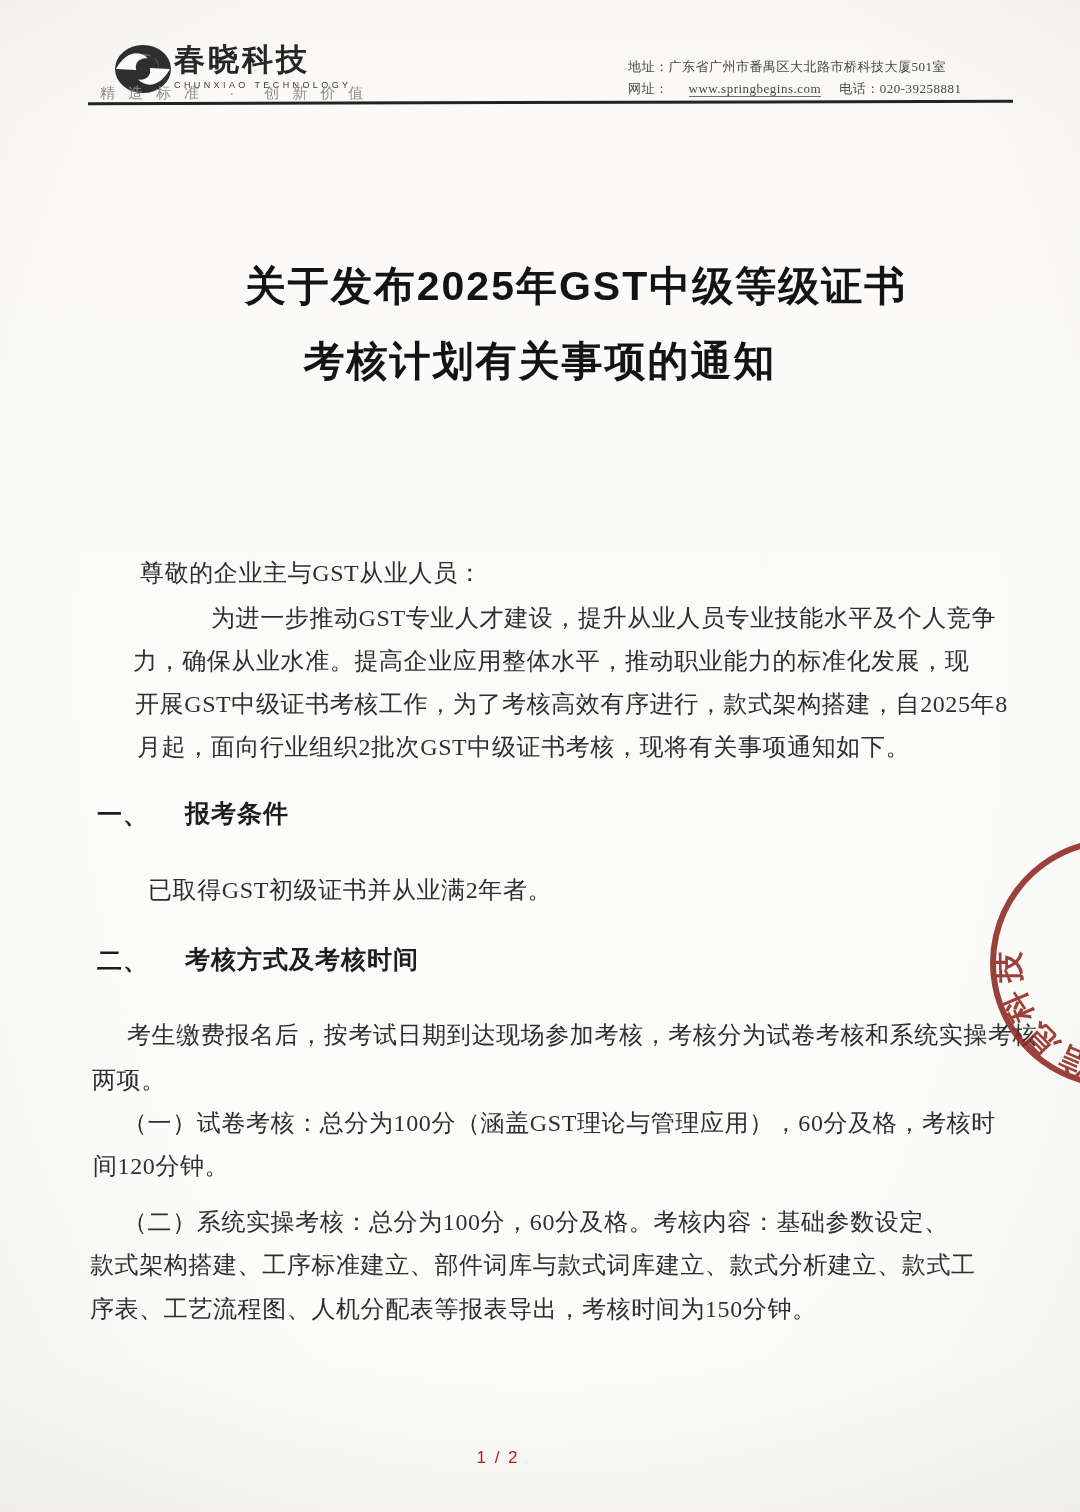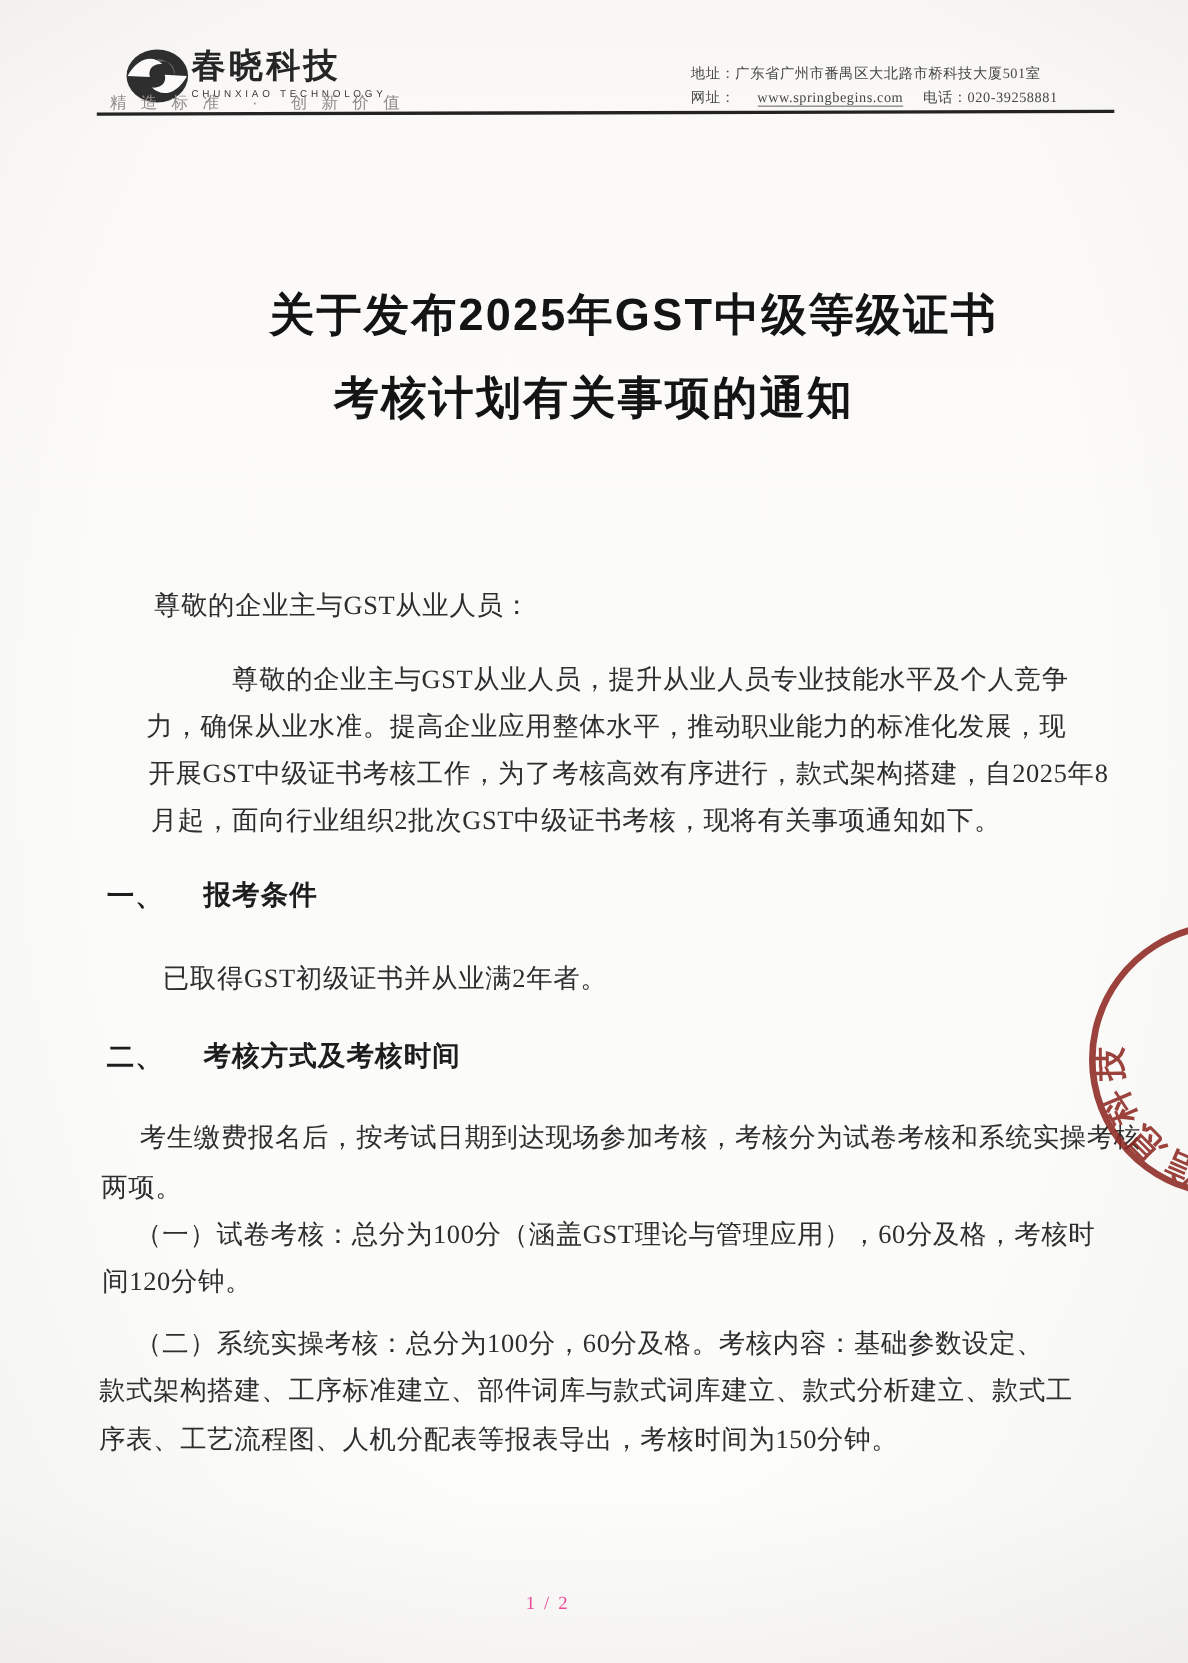--- a/index.html
+++ b/index.html
@@ -52,22 +52,22 @@
   }
   .sechead{
     position:absolute;font-family:"Liberation Sans","DejaVu Sans",sans-serif;
     font-weight:bold;font-size:25px;color:#1d1d1d;letter-spacing:1px;white-space:nowrap;
   }
   
   .stamp{position:absolute;left:965px;top:813px;width:300px;height:300px;}
   
   .page-num{
     position:absolute;left:0;top:1448px;width:996px;text-align:center;
-    font-family:Liberation Serif, serif;
-    font-size:17px;color:#ec4899;letter-spacing:2px;
+    font-family:Liberation Sans, sans-serif;
+    font-size:17px;color:#b91c1c;letter-spacing:2px;
   }
 </style>
 </head>
 <body>
 
 <div>
 
   <div class="logo-row">
     <svg class="logo-svg" viewBox="0 0 64 56">
       <ellipse cx="32" cy="28" rx="29" ry="25" fill="#2e2e2e"></ellipse>
@@ -85,23 +85,23 @@
   <div class="contact">
     <div><span>地址：</span><span>广东省广州市番禺区大北路市桥科技大厦501室</span></div>
     <div class="row2"><span>网址：</span><span class="url">www.springbegins.com</span><span class="phone-label">电话：</span><span>020-39258881</span></div>
   </div>
 
   <div class="rule"></div>
 
   <div class="doc-title" style="top:266px;padding-left:36px;">关于发布2025年GST中级等级证书</div>
   <div class="doc-title" style="top:341px;">考核计划有关事项的通知</div>
 
-  <div class="bodyline" style="left:140px;top:538px;">尊敬的企业主与GST从业人员：</div>
+  <div class="bodyline" style="left:140px;top:560px;">尊敬的企业主与GST从业人员：</div>
 
-  <div class="bodyline" style="left:211px;top:605px;">尊敬的企业主与GST从业人员，提升从业人员专业技能水平及个人竞争</div>
+  <div class="bodyline" style="left:211px;top:605px;">为进一步推动GST专业人才建设，提升从业人员专业技能水平及个人竞争</div>
   <div class="bodyline" style="left:133px;top:648px;">力，确保从业水准。提高企业应用整体水平，推动职业能力的标准化发展，现</div>
   <div class="bodyline" style="left:135px;top:691px;">开展GST中级证书考核工作，为了考核高效有序进行，款式架构搭建，自2025年8</div>
   <div class="bodyline" style="left:137px;top:734px;">月起，面向行业组织2批次GST中级证书考核，现将有关事项通知如下。</div>
 
   <div class="sechead" style="left:97px;top:798px;">一、</div>
   <div class="sechead" style="left:185px;top:797px;">报考条件</div>
   <div class="bodyline" style="left:148px;top:877px;">已取得GST初级证书并从业满2年者。</div>
 
   <div class="sechead" style="left:97px;top:944px;">二、</div>
   <div class="sechead" style="left:185px;top:943px;">考核方式及考核时间</div>

